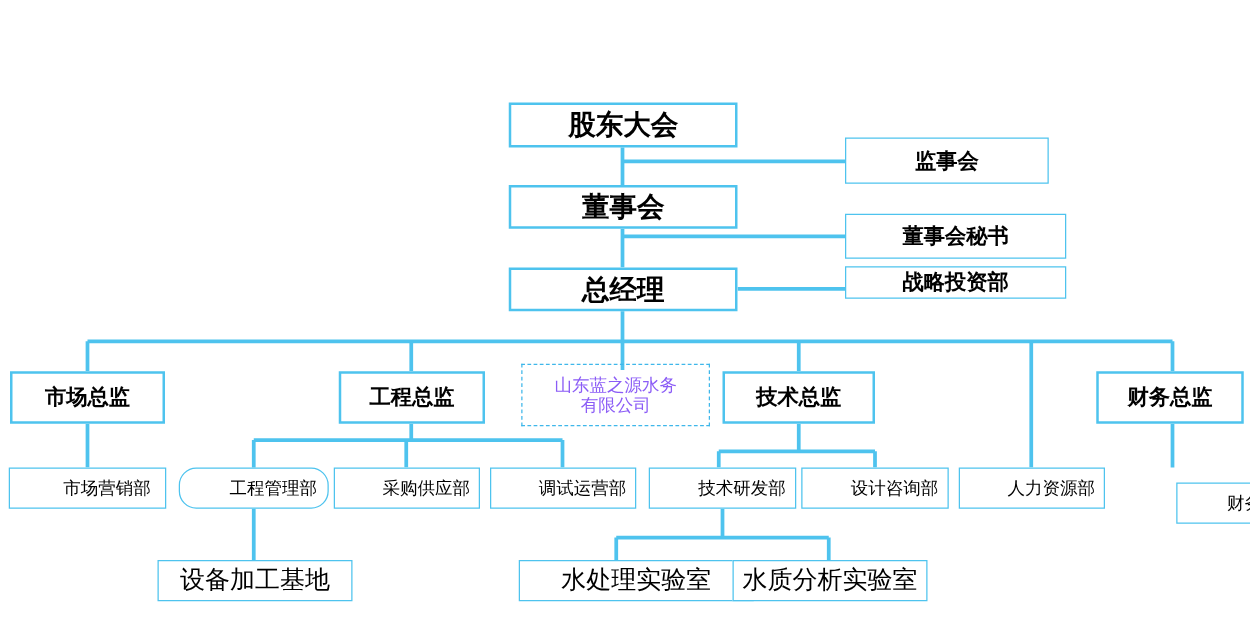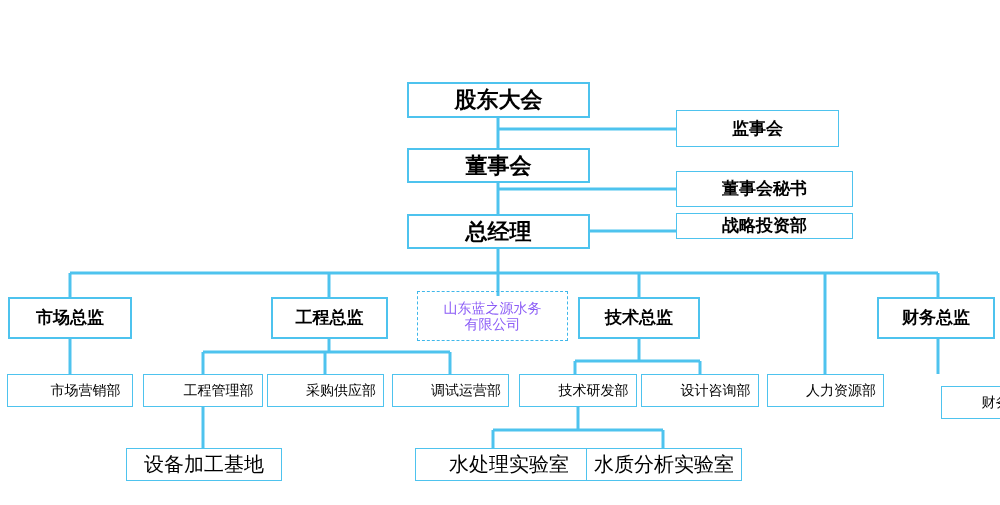--- a/index.html
+++ b/index.html
@@ -144,21 +144,21 @@
   <div class="node lvl-director" style="left:8px; top:297px; width:124px; height:42px;">市场总监</div>
 
   <div class="node lvl-director" style="left:271px; top:297px; width:117px; height:42px;">工程总监</div>
 
   <div class="node lvl-director" style="left:578px; top:297px; width:122px; height:42px;">技术总监</div>
 
   <div class="node lvl-director" style="left:877px; top:297px; width:118px; height:42px;">财务总监</div>
 
   <div class="node lvl-dept" style="left:7px; top:374px; width:126px; height:33px;">市场营销部</div>
 
-  <div class="node lvl-dept" style="left:143px; top:374px; width:120px; height:33px;">工程管理部</div>
+  <div class="node lvl-dept" style="left:143px; top:374px; width:120px; height:33px;border-radius:14px;">工程管理部</div>
 
   <div class="node lvl-dept" style="left:267px; top:374px; width:117px; height:33px;">采购供应部</div>
 
   <div class="node lvl-dept" style="left:392px; top:374px; width:117px; height:33px;">调试运营部</div>
 
   <div class="node lvl-dept" style="left:519px; top:374px; width:118px; height:33px;">技术研发部</div>
 
   <div class="node lvl-dept" style="left:641px; top:374px; width:118px; height:33px;">设计咨询部</div>
 
   <div class="node lvl-dept" style="left:767px; top:374px; width:117px; height:33px;">人力资源部</div>

